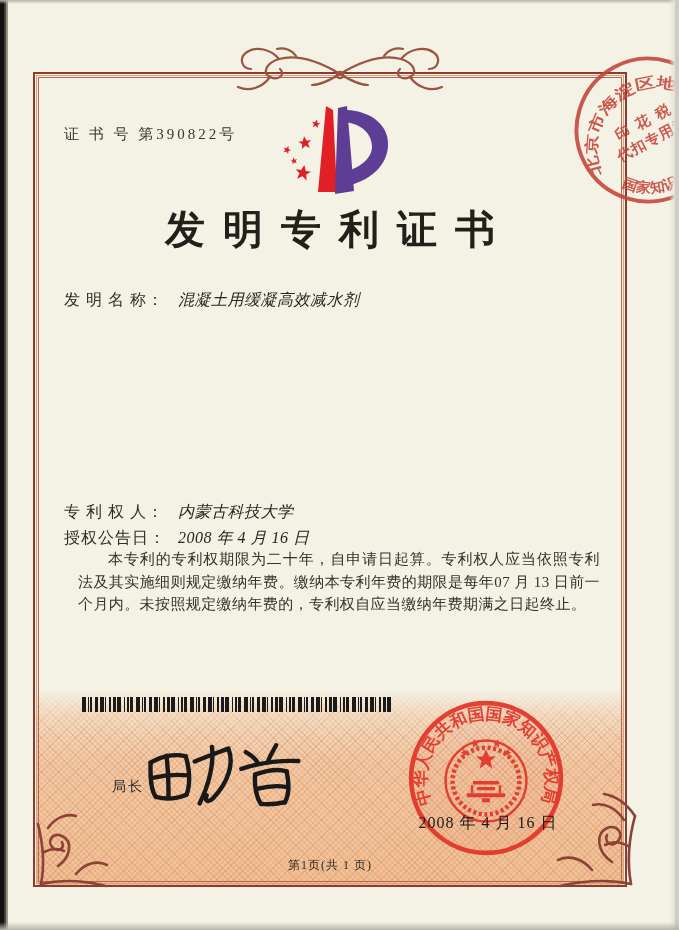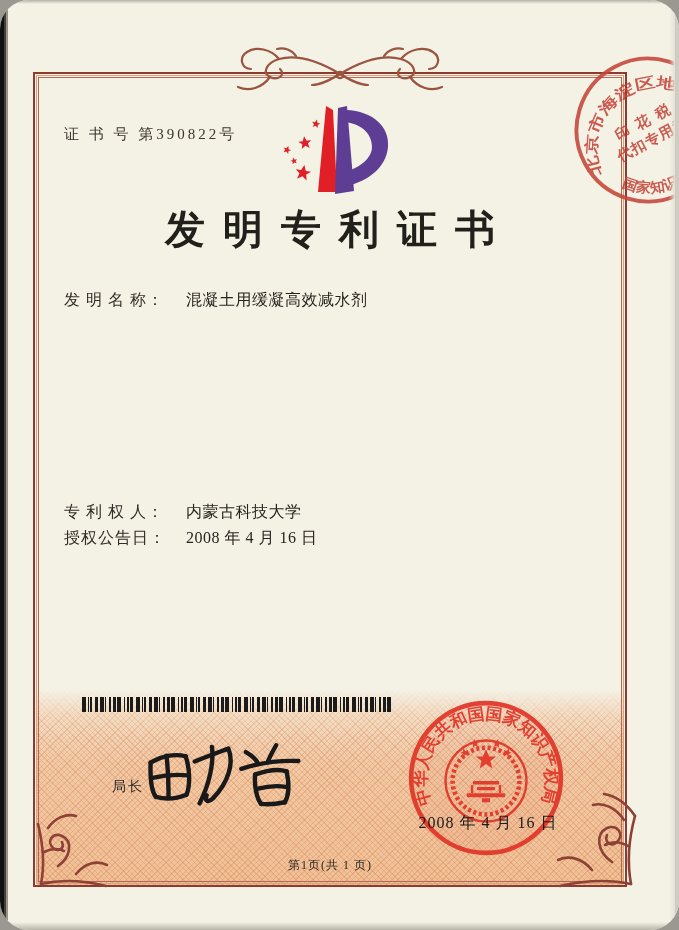--- a/index.html
+++ b/index.html
@@ -1,17 +1,17 @@
 <!DOCTYPE html>
 <html><head>
 <meta charset="utf-8">
 <style>
   html,body{margin:0;padding:0;background:#9a9890;}
   .page{position:relative;width:679px;height:930px;margin:0 auto;background:#f4f1e5;overflow:hidden;
-        font-family:"Liberation Serif","DejaVu Serif",serif;color:#2f2a24;border-radius:29px;}
+        font-family:"Liberation Serif","DejaVu Serif",serif;color:#2f2a24;}
   .abs{position:absolute;}
   
   .edge-left{left:0;top:0;width:8px;height:100%;background:linear-gradient(90deg,#101010 0 4px,#44403a 4px 6px,#989287 6px 8px);z-index:20;}
   .edge-top{left:0;top:0;width:100%;height:4px;background:linear-gradient(180deg,#b6b3a9,rgba(244,241,229,0));z-index:20;}
   .edge-right{right:0;top:0;width:10px;height:100%;background:linear-gradient(270deg,#cfccc3 0 4px,#e4e1d6 4px,rgba(244,241,229,0));z-index:20;}
   .edge-bottom{left:0;bottom:0;width:100%;height:8px;background:linear-gradient(0deg,#b7b4a8,rgba(244,241,229,0));z-index:20;}
   
   .band{left:37px;top:690px;width:586px;height:197px;z-index:1;
         background:linear-gradient(180deg,rgba(243,199,160,0) 0,rgba(243,199,160,.5) 26px,rgba(242,192,150,.8) 72px,rgba(241,187,142,.92) 100%);}
   .band-hatch{position:absolute;inset:0;
@@ -26,21 +26,21 @@
   .ornament-top{left:222px;top:42px;z-index:4;}
   .flourish-bl{left:34px;top:804px;z-index:4;}
   .flourish-br{left:528px;top:790px;z-index:4;}
   
   .cert-no{left:64px;top:125px;font-size:15px;letter-spacing:3px;color:#3a352d;z-index:5;}
   .logo{left:276px;top:101px;z-index:5;}
   .title{left:33px;top:202px;width:594px;text-align:center;font-size:40px;font-weight:bold;
          letter-spacing:18px;text-indent:18px;color:#22201b;z-index:5;}
   .field{left:64px;font-size:16px;color:#322d26;z-index:5;white-space:nowrap;}
   .field .lab{display:inline-block;min-width:110px;letter-spacing:1px;}
-  .field .val{margin-left:12px;letter-spacing:.5px;color:#28241f;}
+  .field .val{margin-left:4px;letter-spacing:.5px;color:#28241f;font-style:italic;}
   .f0{top:290px}.f1{top:338px}.f2{top:386px}.f3{top:433px}.f4{top:502px}.f5{top:528px}
   .paras{left:78px;top:548px;width:522px;z-index:5;}
   .paras p{margin:0;font-size:15px;line-height:22.6px;text-indent:2em;text-align:justify;
            letter-spacing:.4px;color:#36312a;}
   .barcode{left:82px;top:697px;height:15px;z-index:6;font-size:0;}
   .barcode i{display:inline-block;height:15px;background:#1a1a1a;}
   .signer{left:112px;top:778px;font-size:14px;letter-spacing:2px;color:#2b2b2b;z-index:6;}
   .signature{left:148px;top:736px;z-index:6;transform:rotate(-4deg);}
   .seal{left:400px;top:692px;z-index:7;opacity:.92;}
   .issue-date{left:404px;top:813px;width:168px;text-align:center;font-size:16px;letter-spacing:1px;
@@ -133,20 +133,21 @@
     <span class="lab">发 明 名 称：</span><span class="val">混凝土用缓凝高效减水剂</span>
   </div>
   <div class="abs field f4">
     <span class="lab">专 利 权 人：</span><span class="val">内蒙古科技大学</span>
   </div>
   <div class="abs field f5">
     <span class="lab">授权公告日：</span><span class="val">2008 年 4 月 16 日</span>
   </div>
 
   <div class="abs paras">
+    <p>本专利的专利权期限为二十年，自申请日起算。专利权人应当依照专利法及其实施细则规定缴纳年费。缴纳本专利年费的期限是每年07 月 13 日前一个月内。未按照规定缴纳年费的，专利权自应当缴纳年费期满之日起终止。</p>
   </div>
 
   <div class="abs barcode"><i style="width:4px;margin-right:2px"></i><i style="width:1px;margin-right:1px"></i><i style="width:2px;margin-right:3px"></i><i style="width:3px;margin-right:2px"></i><i style="width:4px;margin-right:1px"></i><i style="width:1px;margin-right:3px"></i><i style="width:2px;margin-right:2px"></i><i style="width:3px;margin-right:1px"></i><i style="width:4px;margin-right:3px"></i><i style="width:1px;margin-right:2px"></i><i style="width:2px;margin-right:1px"></i><i style="width:3px;margin-right:3px"></i><i style="width:4px;margin-right:2px"></i><i style="width:1px;margin-right:1px"></i><i style="width:2px;margin-right:3px"></i><i style="width:3px;margin-right:2px"></i><i style="width:4px;margin-right:1px"></i><i style="width:1px;margin-right:3px"></i><i style="width:2px;margin-right:2px"></i><i style="width:3px;margin-right:1px"></i><i style="width:4px;margin-right:3px"></i><i style="width:1px;margin-right:2px"></i><i style="width:2px;margin-right:1px"></i><i style="width:3px;margin-right:3px"></i><i style="width:4px;margin-right:2px"></i><i style="width:1px;margin-right:1px"></i><i style="width:2px;margin-right:3px"></i><i style="width:3px;margin-right:2px"></i><i style="width:4px;margin-right:1px"></i><i style="width:1px;margin-right:3px"></i><i style="width:2px;margin-right:2px"></i><i style="width:3px;margin-right:1px"></i><i style="width:4px;margin-right:3px"></i><i style="width:1px;margin-right:2px"></i><i style="width:2px;margin-right:1px"></i><i style="width:3px;margin-right:3px"></i><i style="width:4px;margin-right:2px"></i><i style="width:1px;margin-right:1px"></i><i style="width:2px;margin-right:3px"></i><i style="width:3px;margin-right:2px"></i><i style="width:4px;margin-right:1px"></i><i style="width:1px;margin-right:3px"></i><i style="width:2px;margin-right:2px"></i><i style="width:3px;margin-right:1px"></i><i style="width:4px;margin-right:3px"></i><i style="width:1px;margin-right:2px"></i><i style="width:2px;margin-right:1px"></i><i style="width:3px;margin-right:3px"></i><i style="width:4px;margin-right:2px"></i><i style="width:1px;margin-right:1px"></i><i style="width:2px;margin-right:3px"></i><i style="width:3px;margin-right:2px"></i><i style="width:4px;margin-right:1px"></i><i style="width:1px;margin-right:3px"></i><i style="width:2px;margin-right:2px"></i><i style="width:3px;margin-right:1px"></i><i style="width:4px;margin-right:3px"></i><i style="width:1px;margin-right:2px"></i><i style="width:2px;margin-right:1px"></i><i style="width:3px;margin-right:3px"></i><i style="width:4px;margin-right:2px"></i><i style="width:1px;margin-right:1px"></i><i style="width:2px;margin-right:3px"></i><i style="width:3px;margin-right:2px"></i><i style="width:4px;margin-right:1px"></i><i style="width:1px;margin-right:3px"></i><i style="width:2px;margin-right:2px"></i><i style="width:3px;margin-right:1px"></i><i style="width:4px;margin-right:3px"></i></div>
 
   <div class="abs signer">局长</div>
   <svg class="abs signature" width="158" height="82" viewBox="0 0 165 85" aria-label="">
     <g stroke="#191919" stroke-width="4.6" fill="none" stroke-linecap="round" stroke-linejoin="round">
       <path d="M4,22 C2,40 3,52 7,58"></path>
       <path d="M4,22 C15,16 30,14 41,18"></path>
       <path d="M41,18 C45,34 43,50 39,58"></path>

